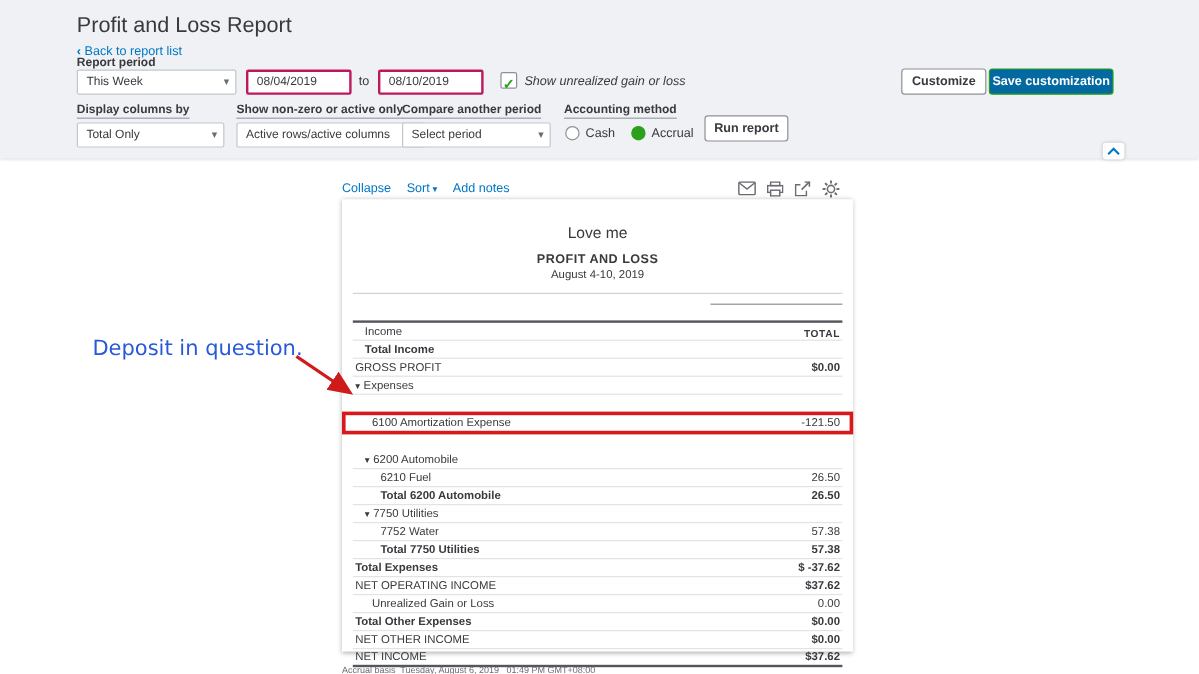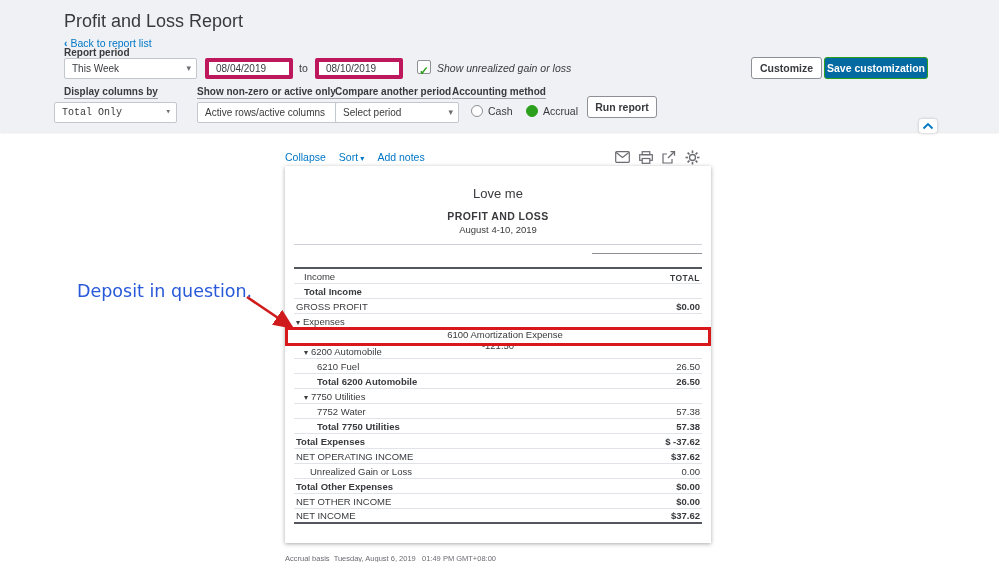--- a/index.html
+++ b/index.html
@@ -23,21 +23,21 @@
 
   .select {
     position: absolute; height: 21px; background: #fff; border: 1px solid #c1c7cd; border-radius: 2px;
     font-size: 10px; line-height: 19px; padding: 0 16px 0 7px; color: #393a3d; cursor: pointer;
     white-space: nowrap; overflow: hidden;
   }
   .select::after {
     content: "▾"; position: absolute; right: 5px; top: 0; line-height: 19px; color: #6b6c72; font-size: 9px;
   }
   .dinput {
-    position: absolute; height: 21px; width: 88px; background: #fff; border: 4px solid #be185d; border-radius: 2px;
+    position: absolute; height: 21px; width: 88px; background: #fff; border: 2px solid #be185d; border-radius: 2px;
     font-size: 10px; padding: 0 7px; color: #393a3d; font-family: "Liberation Sans", sans-serif;
   }
   .to-label { position: absolute; left: 299px; top: 62px; font-size: 10.5px; color: #393a3d; }
 
   .checkbox {
     position: absolute; left: 417px; top: 60px; width: 14px; height: 14px; background: #fff;
     border: 1px solid #8d9096; border-radius: 2px; cursor: pointer; text-align: center;
   }
   .checkbox::after { content: "✓"; color: #2ca01c; font-size: 12px; font-weight: bold; line-height: 13px; }
   .checkbox-label { position: absolute; left: 437px; top: 62px; font-size: 10.5px; color: #393a3d; font-style: italic; }
@@ -94,21 +94,21 @@
   }
   .rl { display: flex; align-items: center; white-space: nowrap; }
   .rv { white-space: nowrap; }
   .i1 .rl { padding-left: 8px; }
   .i2 .rl { padding-left: 14px; }
   .i3 .rl { padding-left: 21px; }
   .bold .rl { font-weight: 700; }
   .bv .rv { font-weight: 700; }
   .arr { cursor: pointer; margin-right: 3px; }
   .arr::before { content: "▾"; font-size: 8px; color: #393a3d; }
-  .hl { margin: 0 -7px; padding: 0 9px; outline: 3px solid #d7191c; outline-offset: -1px; position: relative; z-index: 2; flex-direction: column; }
+  .hl { margin: 16px -7px; padding: 0 9px; outline: 3px solid #d7191c; outline-offset: -1px; position: relative; z-index: 2; }
   .last { border-bottom: 2px solid #53565c; }
 
   .report-footer {
     position: absolute; left: 285px; top: 554px; width: 426px; text-align: left;
     font-size: 7.5px; color: #6b6c72; white-space: pre;
   }
 
   
   .annotation-text {
     position: absolute; left: 77px; top: 281px; font-size: 17.5px; color: #2759d8;
@@ -140,23 +140,23 @@
 
   <div class="checkbox"></div>
   <div class="checkbox-label">Show unrealized gain or loss</div>
 
   <div class="btn btn-outline" id="customize-btn">Customize</div>
   <div class="btn btn-green" id="save-custom-btn">Save customization</div>
 
   <div class="flabel" style="left:64px; top:86px;"><span>Display columns by</span></div>
   <div class="flabel" style="left:197px; top:86px;"><span>Show non-zero or active only</span></div>
   <div class="flabel" style="left:335px; top:86px;"><span>Compare another period</span></div>
-  <div class="flabel" style="left:452px; top:86px;"><span>Accounting method</span></div>
-
-  <div class="select" style="left:54px; top:102px; width:123px;font-family:Liberation Mono, monospace;">
+  <div class="flabel" style="left:470px; top:86px;"><span>Accounting method</span></div>
+
+  <div class="select" style="left:64px; top:102px; width:123px;">
     <span>Total Only</span>
   </div>
   <div class="select" style="left:197px; top:102px; width:158px;">
     <span>Active rows/active columns</span>
   </div>
   <div class="select" style="left:335px; top:102px; width:124px;">
     <span>Select period</span>
   </div>
 
   <div class="radio" style="left:471px; top:105px;"></div>

